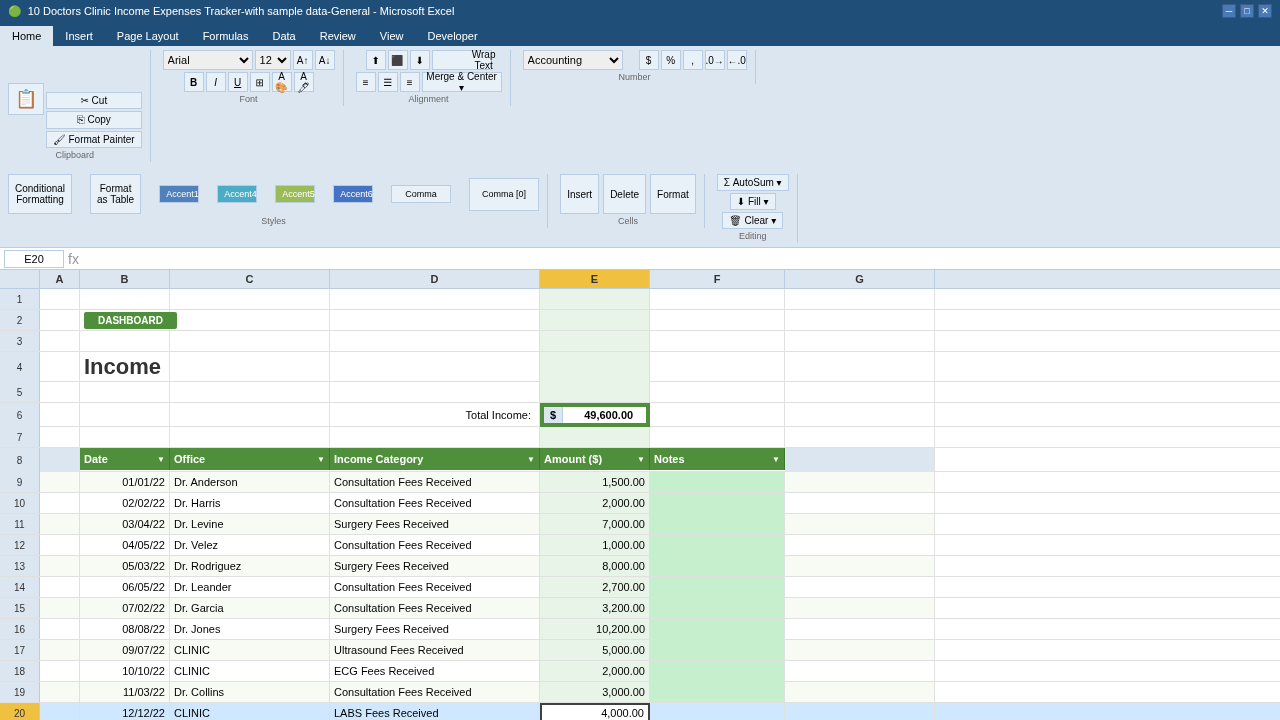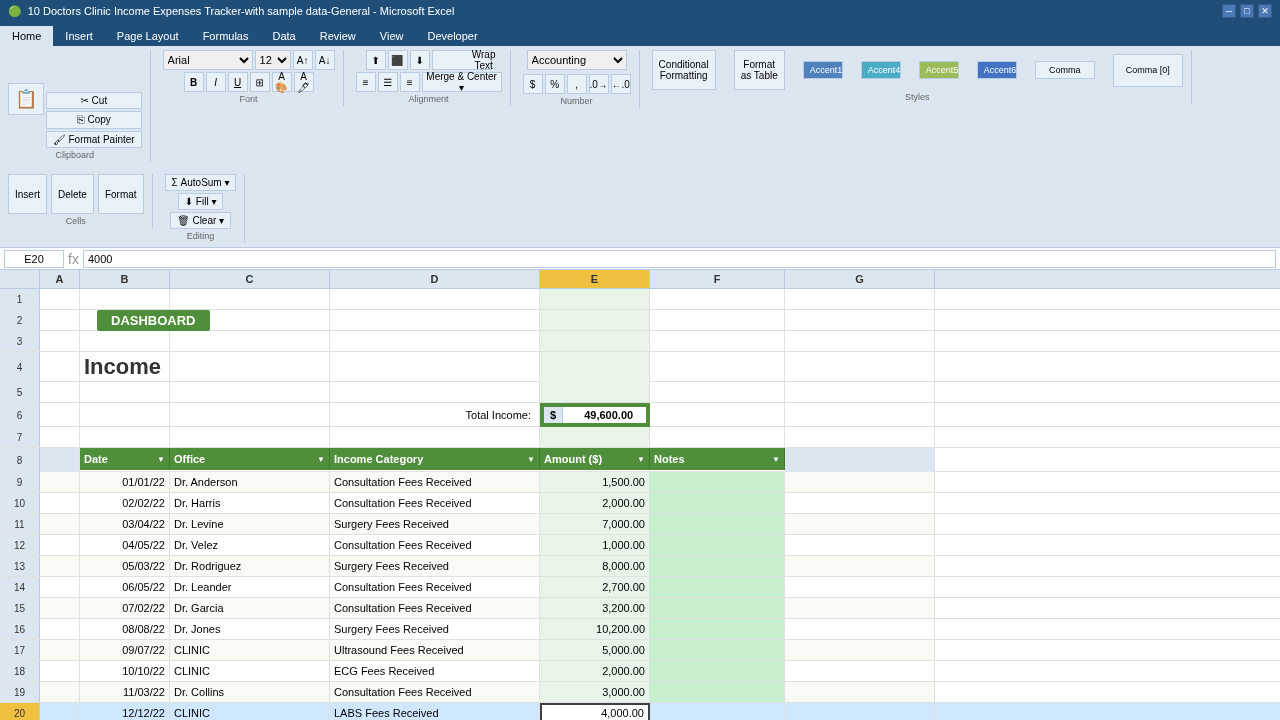--- a/index.html
+++ b/index.html
@@ -65,25 +65,24 @@
     
     .header-cell { background: #4f8e3a; color: #fff; font-weight: bold; height: 22px; display: flex; align-items: center; padding: 0 4px; border-right: 1px solid #3a7a2a; font-size: 11px; }
     .header-cell .dropdown-arrow { margin-left: auto; font-size: 8px; }
 
     
     .dashboard-btn {
       background: #4f8e3a;
       color: #fff;
       border: none;
       padding: 3px 14px;
-      font-size: 13px;
+      font-size: 10px;
       font-weight: bold;
       cursor: pointer;
       border-radius: 2px;
-      margin-left: 13px;
     }
 
     
     .income-title { font-size: 22px; font-weight: bold; color: #333; }
     .total-income-box { display: flex; align-items: center; border: 2px solid #4f8e3a; }
     .total-income-dollar { background: #dce6f0; padding: 2px 6px; border-right: 1px solid #b8cce4; font-weight: bold; }
     .total-income-value { padding: 2px 10px; font-weight: bold; color: #000; min-width: 80px; text-align: right; }
 
     .notes-cell { background: #c6efce; }
   </style>
@@ -161,21 +160,21 @@
         <button class="rb-icon">≡</button>
         <button class="rb-icon">☰</button>
         <button class="rb-icon">≡</button>
         <button class="rb-icon" style="width:80px;">Merge &amp; Center ▾</button>
       </div>
     </div>
     <div class="ribbon-group-title">Alignment</div>
   </div>
 
   <div class="ribbon-group">
-    <div class="ribbon-group-content" style="flex-direction:column;gap:4px;">
+    <div class="ribbon-group-content" style="flex-direction:row;gap:16px;">
       <div style="display:flex;gap:2px;">
         <select style="width:100px;height:20px;font-size:11px;border:1px solid #b8cce4;"><option>Accounting</option></select>
       </div>
       <div style="display:flex;gap:2px;">
         <button class="rb-icon">$</button>
         <button class="rb-icon">%</button>
         <button class="rb-icon">,</button>
         <button class="rb-icon">.0→</button>
         <button class="rb-icon">←.0</button>
       </div>
@@ -212,21 +211,20 @@
       <button class="rb-btn" style="font-size:10px;">⬇ Fill ▾</button>
       <button class="rb-btn" style="font-size:10px;">🗑 Clear ▾</button>
     </div>
     <div class="ribbon-group-title">Editing</div>
   </div>
 </div>
 
 <div class="formula-bar">
   <input class="cell-ref" value="E20" style="">
   <span class="formula-divider">fx</span>
-  <input class="formula-input" value="4000" style="">
 </div>
 
 <div class="spreadsheet-container">
 
   <div class="col-header-row">
     <div class="row-num-header"></div>
     <div class="col-header col-a">A</div>
     <div class="col-header col-b">B</div>
     <div class="col-header col-c">C</div>
     <div class="col-header col-d">D</div>

